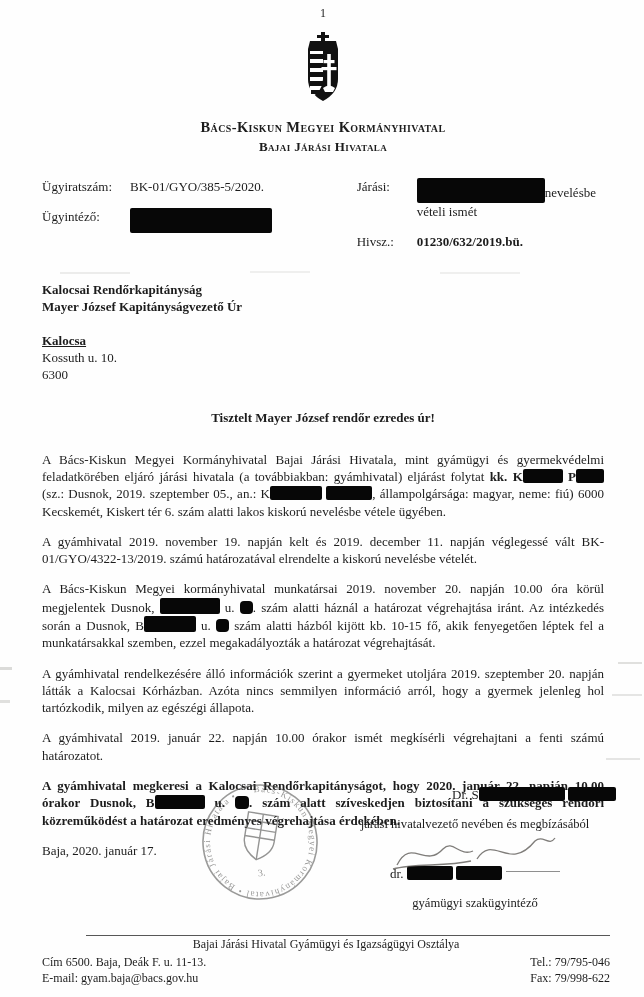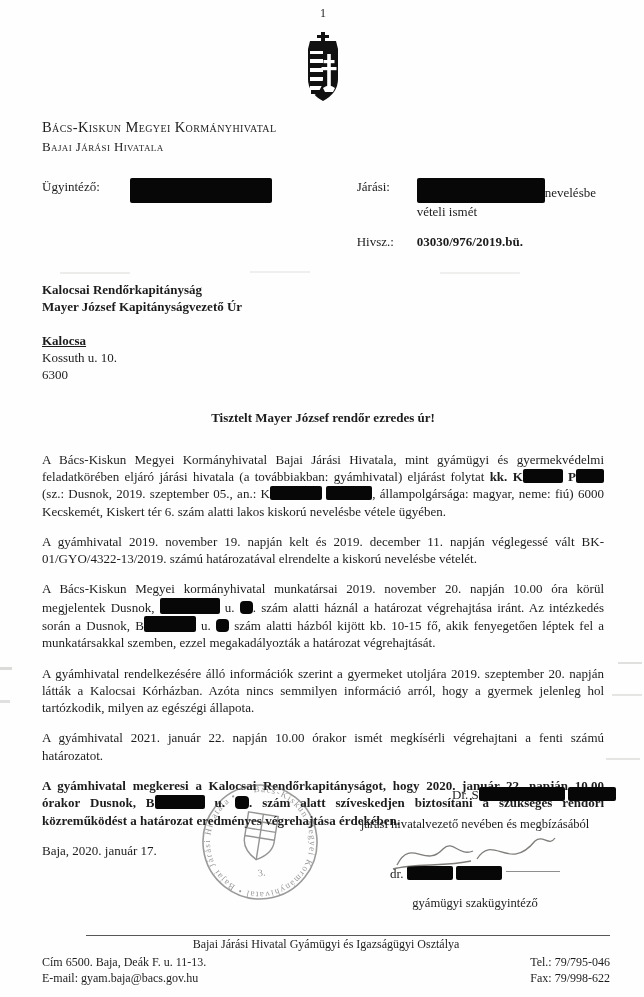--- a/index.html
+++ b/index.html
@@ -5,21 +5,21 @@
   html,body{margin:0;padding:0;background:#e8e8e6;}
   .page{
     position:relative; width:644px; height:997px; margin:0 auto;
     background:#fefefe; overflow:hidden;
     font-family:"Liberation Serif","DejaVu Serif",serif;
     font-size:13px; line-height:1.33; color:#1c1c1c;
   }
   .content{padding:6px 40px 0 42px;}
   .pagenum{text-align:center;font-size:12px;}
   .arms{display:block;margin:10px auto 0 auto;}
-  .org1,.org2{font-weight:normal;font-variant:small-caps;letter-spacing:.4px;}
+  .org1,.org2{text-align:center;font-weight:bold;font-variant:small-caps;letter-spacing:.4px;}
   .org1{font-size:14.5px;margin-top:6px;}
   .org2{font-size:13px;margin-top:1px;}
   .meta{display:flex;margin-top:22px;}
   .meta-left{width:56%;}
   .meta-right{width:44%;}
   .meta-row{display:flex;margin-bottom:13px;align-items:flex-start;}
   .meta-label{flex:0 0 88px;}
   .meta-label-r{flex:0 0 60px;}
   .rd{display:inline-block;background:#070707;height:14px;vertical-align:-2px;border-radius:2px;}
   .rd-big{display:inline-block;background:#070707;height:25px;vertical-align:-7px;border-radius:2px;}
@@ -85,35 +85,39 @@
         <path d="M29,56 q6,-5 12,0 l-2,4 h-8 Z"></path>
       </g>
     </svg>
 
     <div class="org1">Bács-Kiskun Megyei Kormányhivatal</div>
     <div class="org2">Bajai Járási Hivatala</div>
 
     <div class="meta">
       <div class="meta-left">
         <div class="meta-row">
+          <span class="meta-label">Ügyiratszám:</span>
+          <span>BK-01/GYO/385-5/2020.</span>
+        </div>
+        <div class="meta-row">
           <span class="meta-label">Ügyintéző:</span>
           <span class="rd-big" style="width:142px"></span>
         </div>
       </div>
       <div class="meta-right">
         <div class="meta-row">
           <span class="meta-label-r">Járási:</span>
           <span class="subject-val">
             <span class="rd-big" style="width:128px;vertical-align:-6px"></span><span>nevelésbe</span><br>
             <span>vételi ismét</span>
           </span>
         </div>
         <div class="meta-row">
           <span class="meta-label-r">Hivsz.:</span>
-          <span class="bold">03030/976/2019.bü.</span>
+          <span class="bold">01230/632/2019.bü.</span>
         </div>
       </div>
     </div>
 
     <div class="recipient">
       <div class="r1">Kalocsai Rendőrkapitányság</div>
       <div class="r1">Mayer József Kapitányságvezető Úr</div>
       <div class="city">Kalocsa</div>
       <div>Kossuth u. 10.</div>
       <div>6300</div>
@@ -123,21 +127,21 @@
 
     <div class="bodytext">
       <p class="first"><span>A Bács-Kiskun Megyei Kormányhivatal Bajai Járási Hivatala, mint gyámügyi és gyermekvédelmi feladatkörében eljáró járási hivatala (a továbbiakban: gyámhivatal) eljárást folytat </span><span class="bold">kk. K</span><span class="rd" style="width:40px"></span><span class="bold"> P</span><span class="rd" style="width:28px"></span><span> (sz.: Dusnok, 2019. szeptember 05., an.: K</span><span class="rd" style="width:52px"></span> <span class="rd" style="width:46px"></span><span>, állampolgársága: magyar, neme: fiú) 6000 Kecskemét, Kiskert tér 6. szám alatti lakos kiskorú nevelésbe vétele ügyében.</span></p>
 
       <p>A gyámhivatal 2019. november 19. napján kelt és 2019. december 11. napján véglegessé vált BK-01/GYO/4322-13/2019. számú határozatával elrendelte a kiskorú nevelésbe vételét.</p>
 
       <p><span>A Bács-Kiskun Megyei kormányhivatal munkatársai 2019. november 20. napján 10.00 óra körül megjelentek Dusnok, </span><span class="rd" style="width:60px;height:16px"></span><span> u. </span><span class="rd-dot"></span><span>. szám alatti háznál a határozat végrehajtása iránt. Az intézkedés során a Dusnok, B</span><span class="rd" style="width:52px;height:16px"></span><span> u. </span><span class="rd-dot"></span><span> szám alatti házból kijött kb. 10-15 fő, akik fenyegetően léptek fel a munkatársakkal szemben, ezzel megakadályozták a határozat végrehajtását.</span></p>
 
       <p>A gyámhivatal rendelkezésére álló információk szerint a gyermeket utoljára 2019. szeptember 20. napján látták a Kalocsai Kórházban. Azóta nincs semmilyen információ arról, hogy a gyermek jelenleg hol tartózkodik, milyen az egészégi állapota.</p>
 
-      <p>A gyámhivatal 2021. január 22. napján 10.00 órakor ismét megkísérli végrehajtani a fenti számú határozatot.</p>
+      <p>A gyámhivatal 2019. január 22. napján 10.00 órakor ismét megkísérli végrehajtani a fenti számú határozatot.</p>
 
       <p class="bold"><span>A gyámhivatal megkeresi a Kalocsai Rendőrkapitányságot, hogy 2020. január 22. napján 10.00 órakor Dusnok, B</span><span class="rd" style="width:50px"></span><span> u. </span><span class="rd-dot" style="width:14px"></span><span>. szám alatt szíveskedjen biztosítani a szükséges rendőri közreműködést a határozat eredményes végrehajtása érdekében.</span></p>
     </div>
 
     <div class="dateline">Baja, 2020. január 17.</div>
   </div>
 
   <svg class="stamp" width="132" height="132" viewBox="0 0 132 132">
     <defs>
       <path id="stc" d="M 66,16 a 50,50 0 1,1 -0.1,0"></path>

